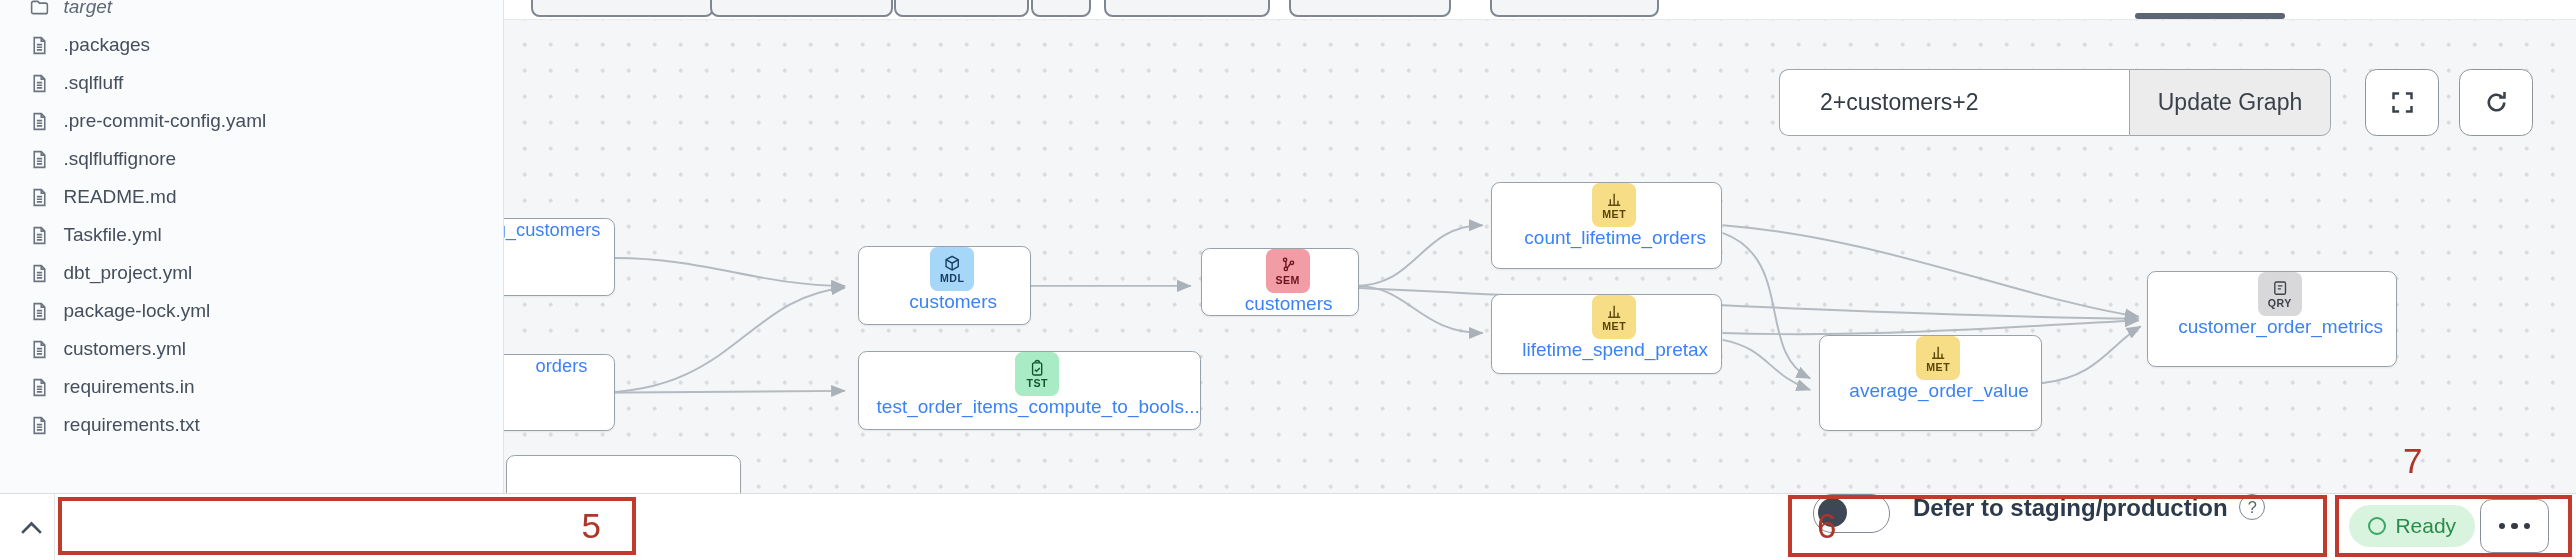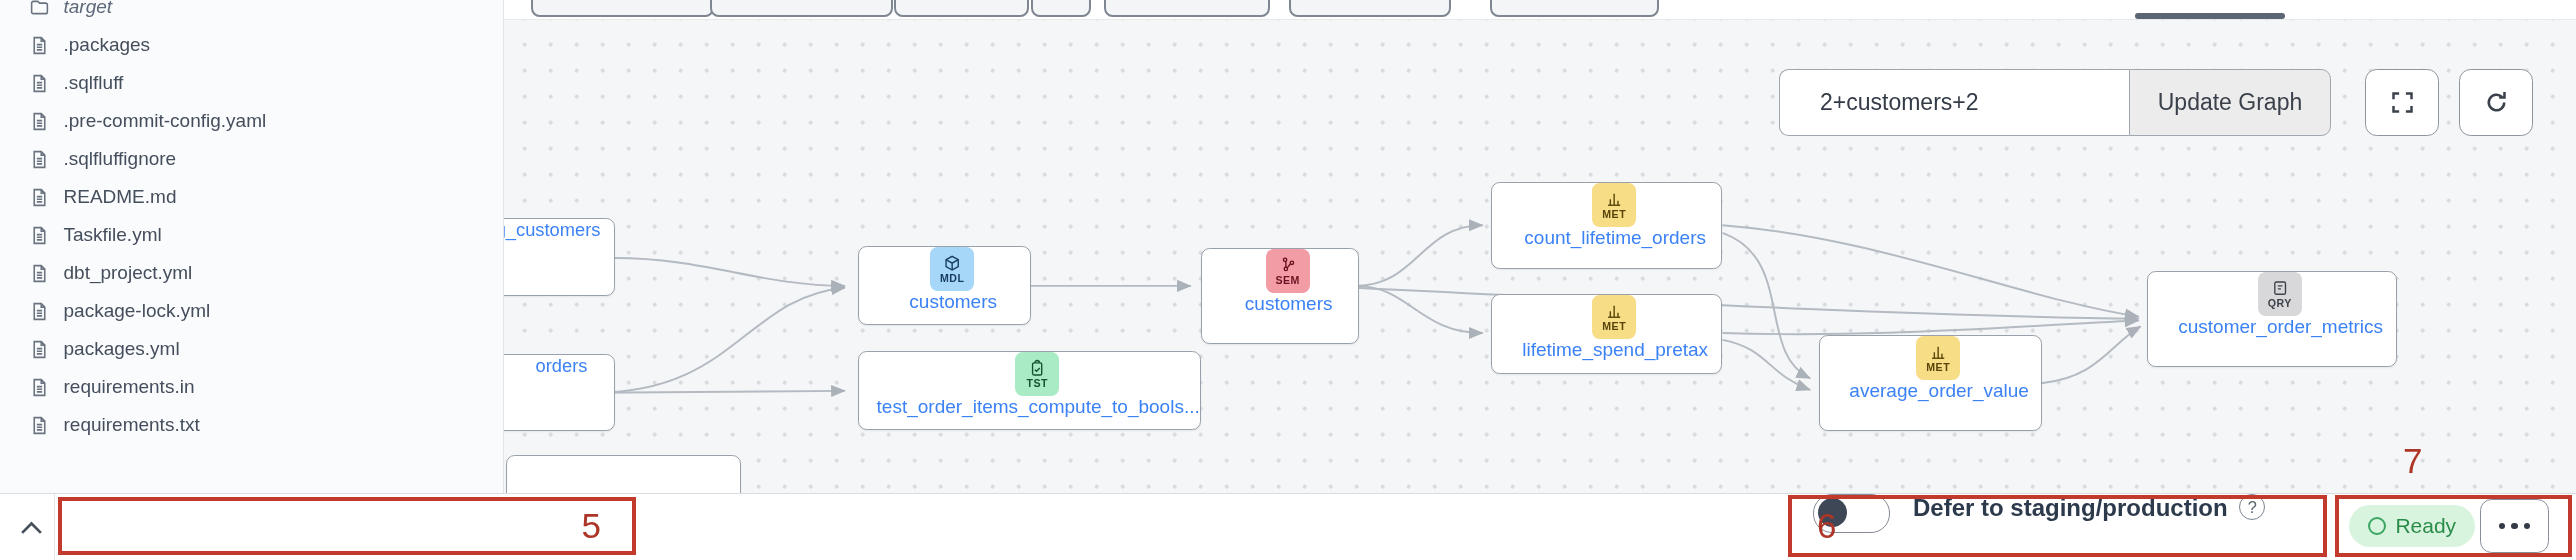--- a/index.html
+++ b/index.html
@@ -167,21 +167,21 @@
             <path d="M9 11h6M9 14h6M9 17h6"></path>
           </svg>
         <span class="flabel">package-lock.yml</span>
       </div>
       <div class="filerow">
         <svg width="21" height="21" viewBox="0 0 24 24" fill="none" stroke-width="1.8">
             <path d="M6 3h8l4 4v14H6z"></path>
             <path d="M14 3v4h4"></path>
             <path d="M9 11h6M9 14h6M9 17h6"></path>
           </svg>
-        <span class="flabel">packages.yml</span>
+        <span class="flabel">customers.yml</span>
       </div>
       <div class="filerow">
         <svg width="21" height="21" viewBox="0 0 24 24" fill="none" stroke-width="1.8">
             <path d="M6 3h8l4 4v14H6z"></path>
             <path d="M14 3v4h4"></path>
             <path d="M9 11h6M9 14h6M9 17h6"></path>
           </svg>
         <span class="flabel">requirements.in</span>
       </div>
       <div class="filerow">
@@ -254,21 +254,21 @@
         <svg viewBox="0 0 24 24" fill="none" stroke="currentColor" stroke-width="1.8">
             <rect x="6" y="5" width="12" height="16" rx="2"></rect>
             <path d="M9 5a3 3 0 0 1 6 0"></path>
             <path d="M9 14l2.2 2.2 4.3-4.4"></path>
           </svg>
         <i>TST</i>
       </span>
       <span class="nlabel">test_order_items_compute_to_bools...</span>
     </div>
 
-    <div class="node" style="left:697px;top:228px;width:158px;height:96px">
+    <div class="node" style="left:697px;top:228px;width:158px;height:68px">
       <span class="badge sem">
         <svg viewBox="0 0 24 24" fill="none" stroke="currentColor" stroke-width="1.8">
             <circle cx="8" cy="5" r="2.2"></circle>
             <circle cx="17" cy="9" r="2.2"></circle>
             <circle cx="9" cy="17" r="2.2"></circle>
             <path d="M9 7.2 L9 14.8 M15 10.2 L10.8 15.5"></path>
           </svg>
         <i>SEM</i>
       </span>
       <span class="nlabel">customers</span>

